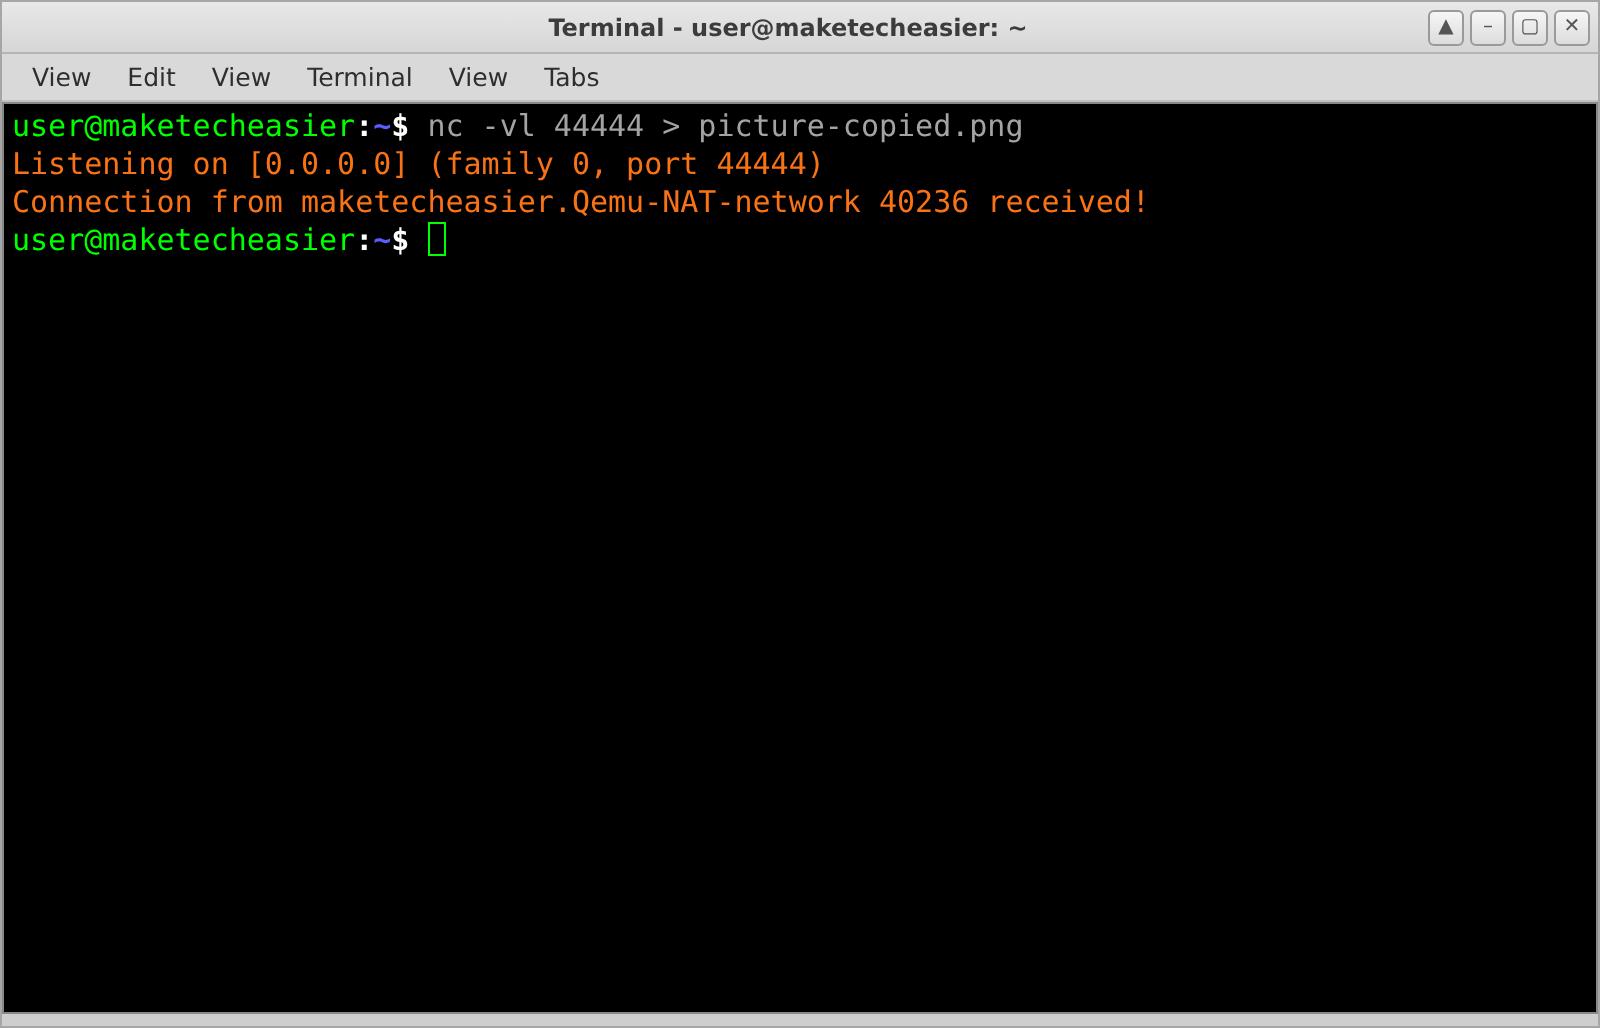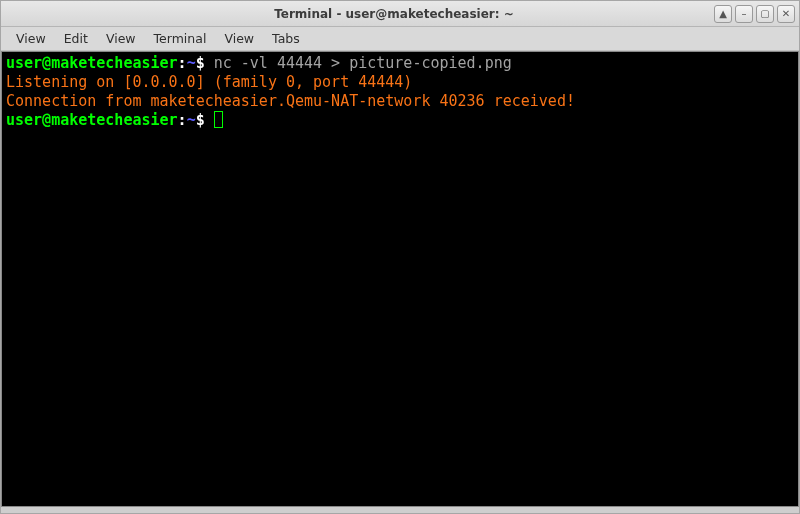--- a/index.html
+++ b/index.html
@@ -58,21 +58,21 @@
     border-left: 1px solid #888;
     border-right: 1px solid #888;
     border-bottom: 1px solid #888;
     font-family: "DejaVu Sans Mono", "Liberation Mono", monospace;
     font-size: 15px;
     line-height: 19px;
     color: #ffffff;
     white-space: pre;
     overflow: hidden;
   }
-  .prompt-user { color: #00ff00; font-weight: bold; }
+  .prompt-user { color: #00ff00; font-weight: normal; }
   .prompt-path { color: #5c5cff; font-weight: bold; }
   .prompt-dollar { color: #ffffff; font-weight: bold; }
   .cmd { color: #a3a3a3; }
   .out { color: #f97316; }
   .cursor-block {
     display: inline-block;
     width: 9px; height: 17px;
     border: 1px solid #00ff00;
     vertical-align: text-bottom;
     margin-bottom: 1px;

